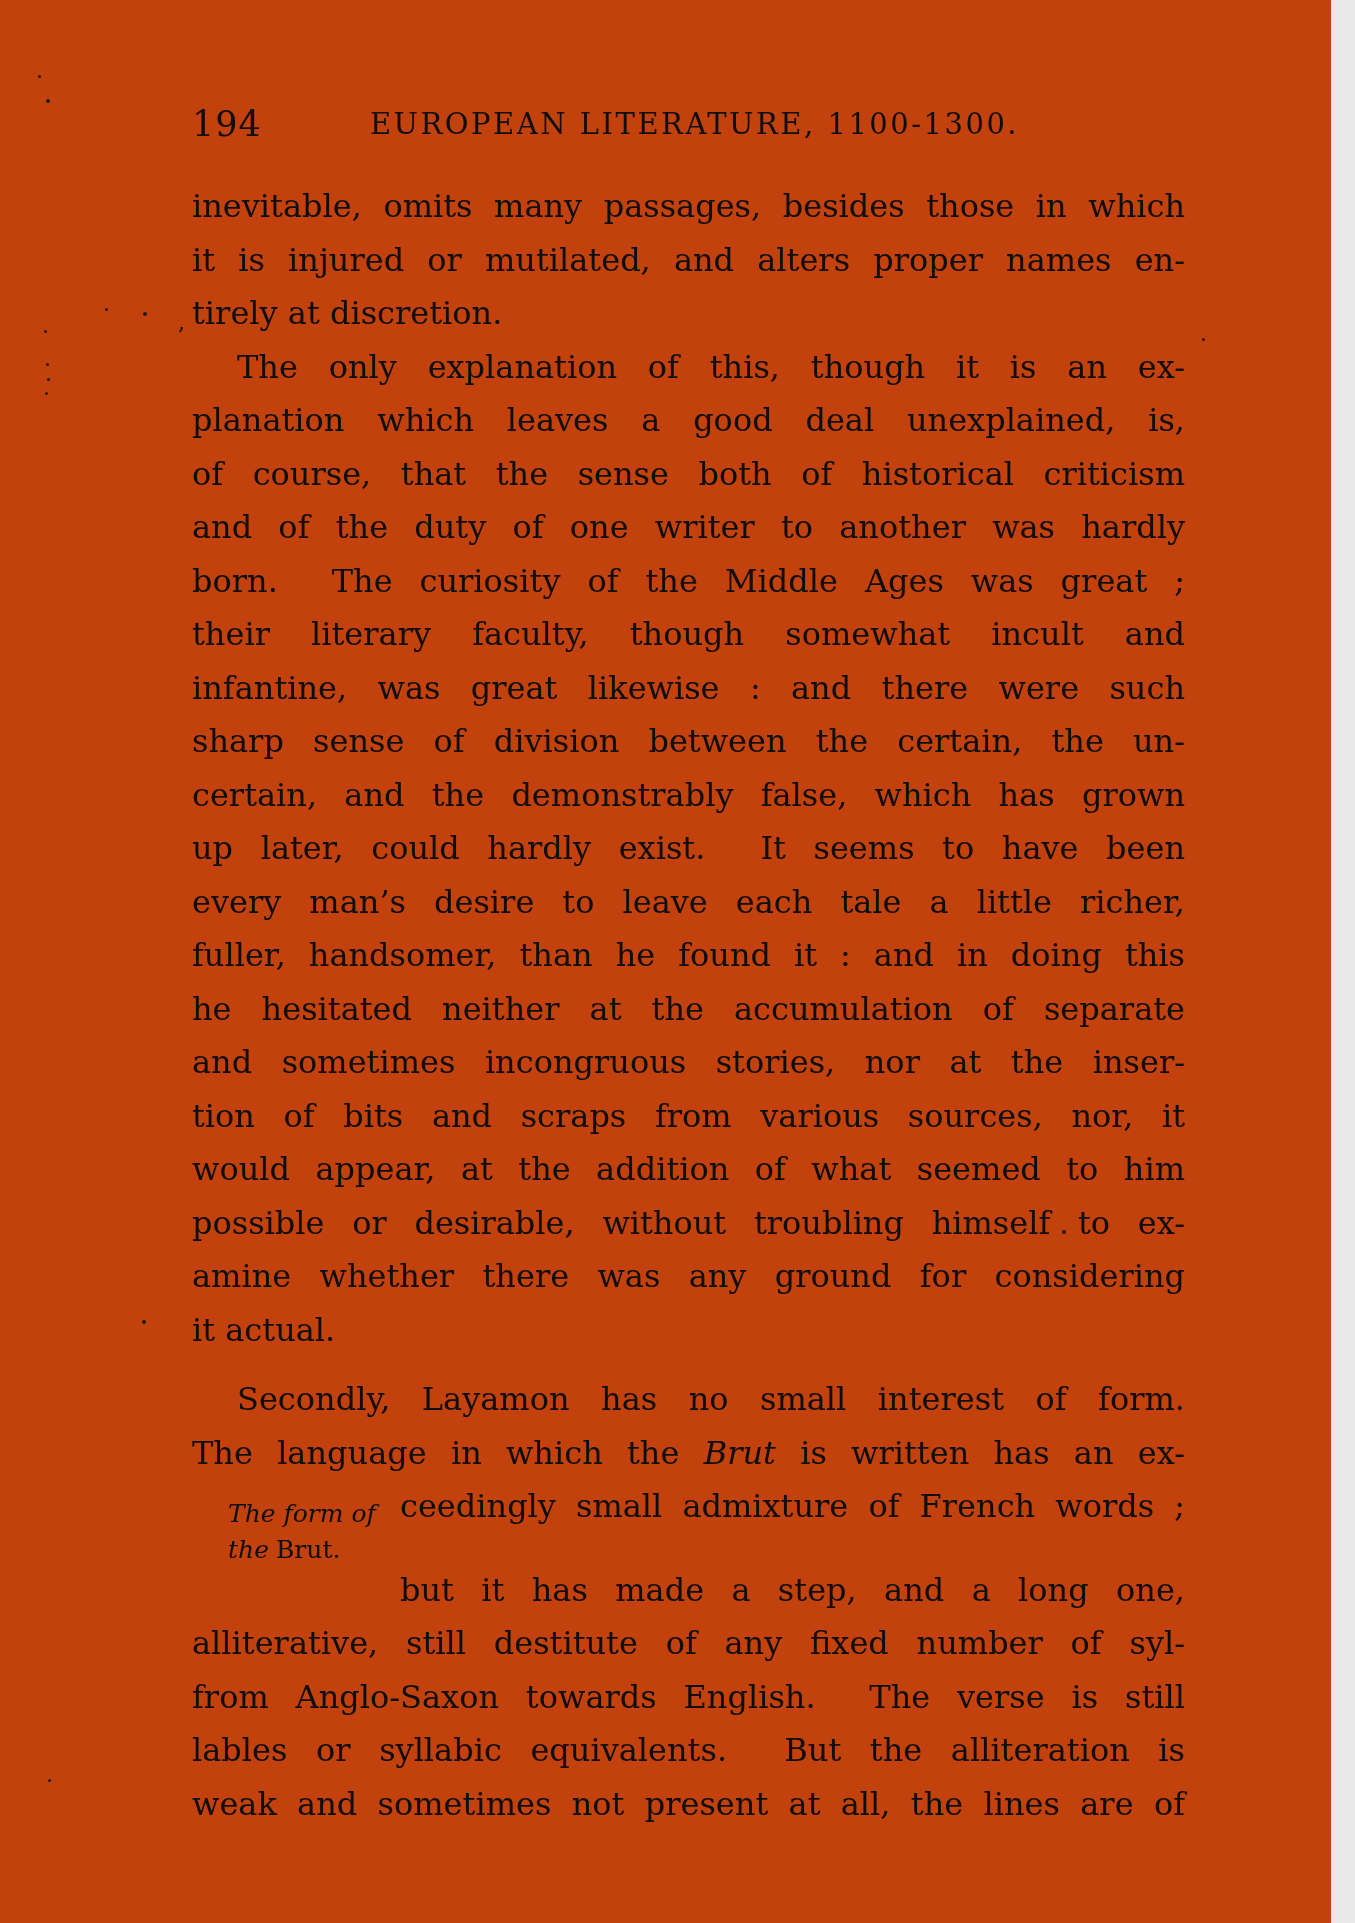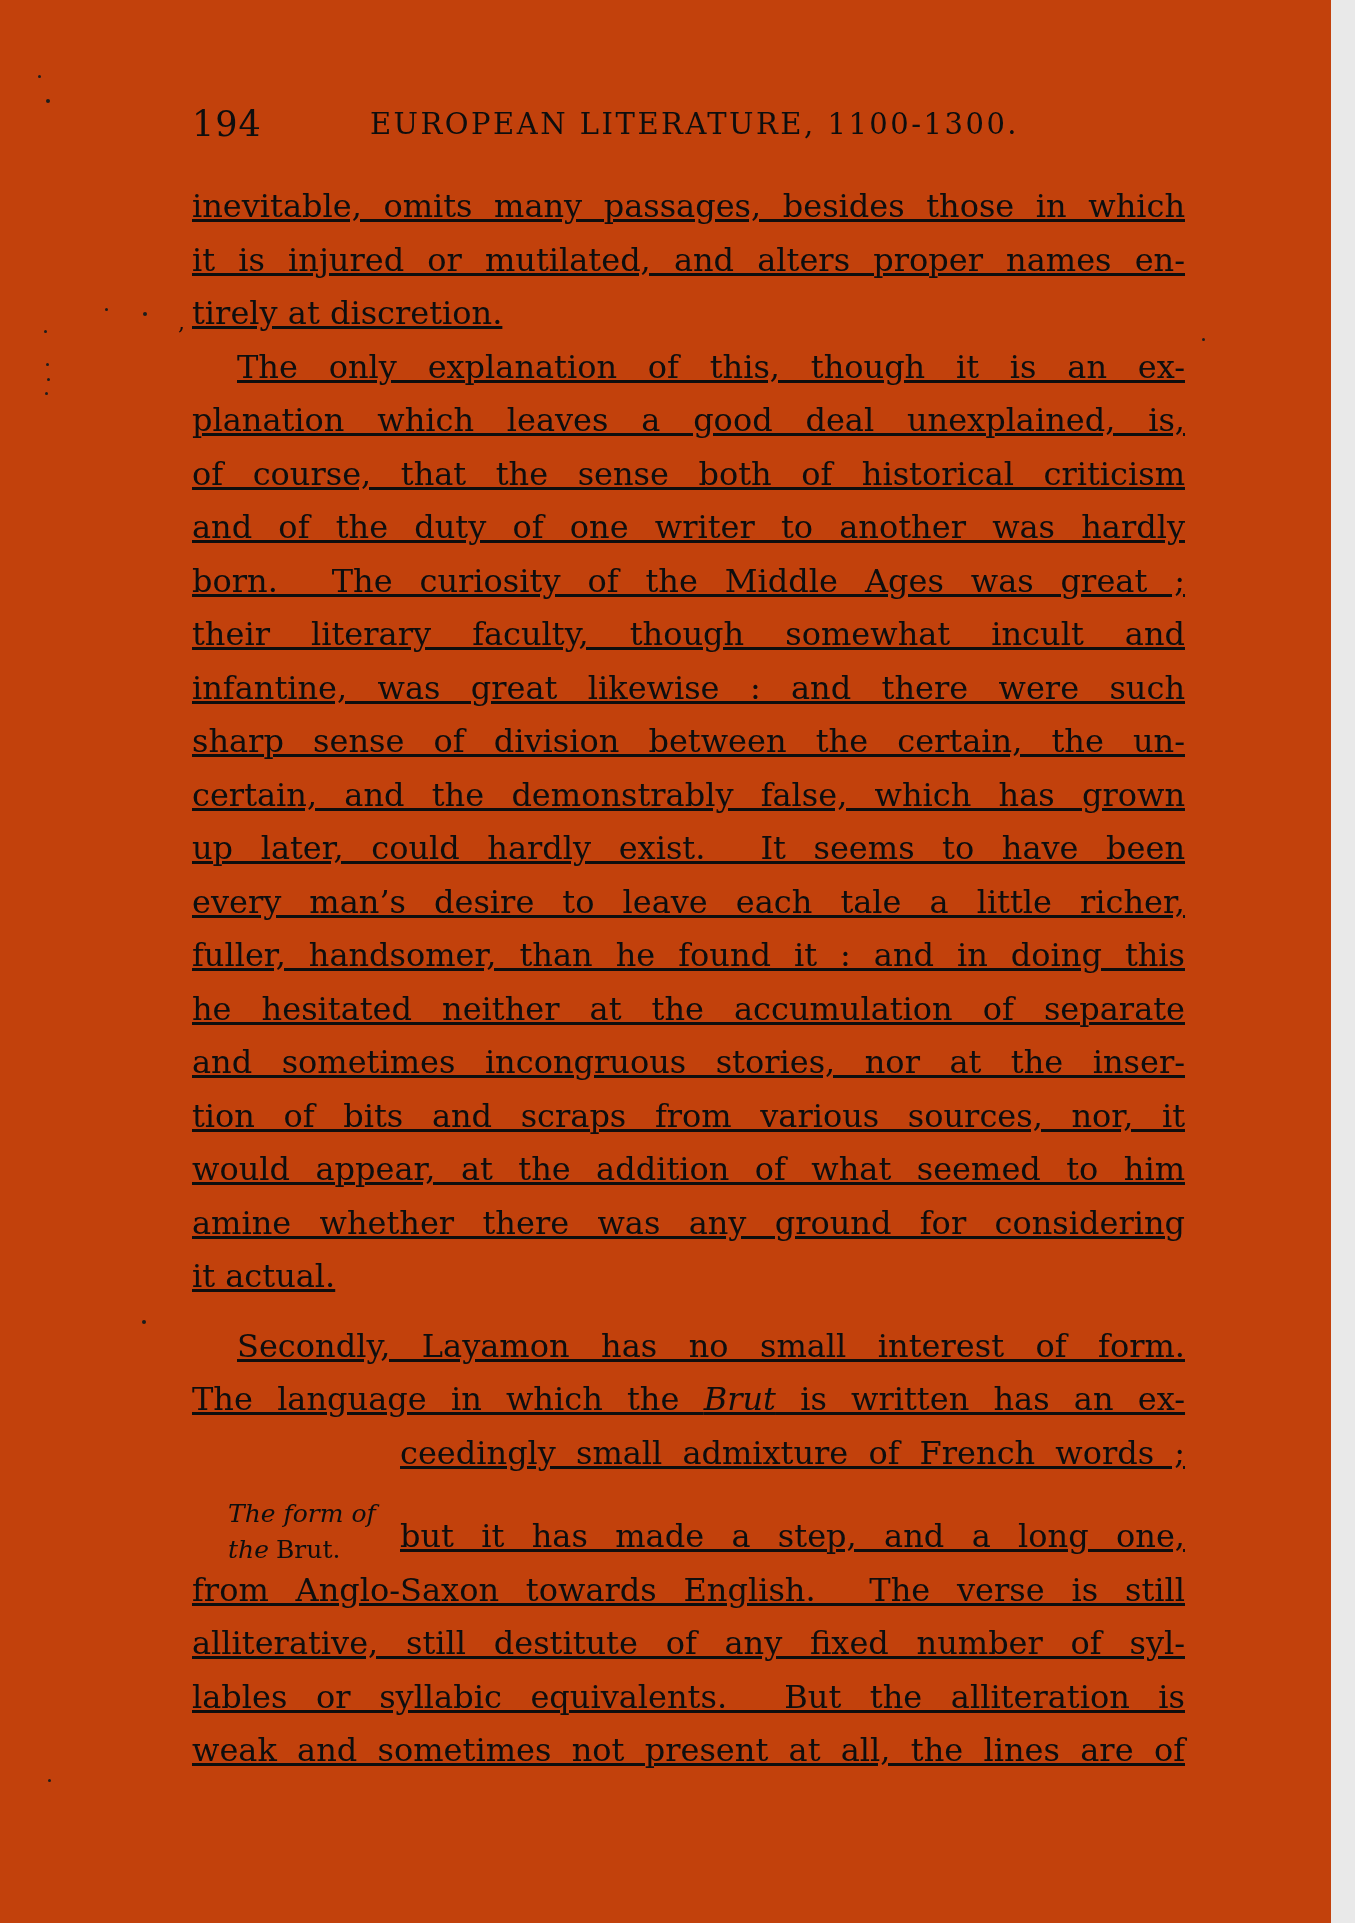--- a/index.html
+++ b/index.html
@@ -27,21 +27,21 @@
     letter-spacing:2.5px;
     white-space:nowrap;
   }
   
   .text-block{
     position:absolute;
     left:192px;top:180px;width:993px;
     font-size:32px;
     line-height:53.5px;
   }
-  .line{white-space:normal;text-decoration:underline;}
+  .line{white-space:normal;}
   .line.j{text-align:justify;text-align-last:justify;}
   .line .it{font-style:italic;}
   
   .sidenote{
     position:absolute;
     left:228px;top:1496px;width:165px;
     font-size:25px;line-height:36px;
     font-style:italic;
     text-align:left;
   }
@@ -80,28 +80,29 @@
       <div class="line j">infantine, was great likewise : and there were such</div>
       <div class="line j">sharp sense of division between the certain, the un-</div>
       <div class="line j">certain, and the demonstrably false, which has grown</div>
       <div class="line j">up later, could hardly exist.&nbsp; It seems to have been</div>
       <div class="line j">every man’s desire to leave each tale a little richer,</div>
       <div class="line j">fuller, handsomer, than he found it : and in doing this</div>
       <div class="line j">he hesitated neither at the accumulation of separate</div>
       <div class="line j">and sometimes incongruous stories, nor at the inser-</div>
       <div class="line j">tion of bits and scraps from various sources, nor, it</div>
       <div class="line j">would appear, at the addition of what seemed to him</div>
+      <div class="line j">possible or desirable, without troubling himself to ex-</div>
       <div class="line j">amine whether there was any ground for considering</div>
       <div class="line">it actual.</div>
       <div class="line j" style="padding-left: 45px; margin-top: 16px;">Secondly, Layamon has no small interest of form.</div>
       <div class="line j"><span>The language in which the </span><span class="it">Brut</span><span> is written has an ex-</span></div>
       <div class="line j" style="padding-left: 208px;">ceedingly small admixture of French words ;</div>
       <div class="line j" style="padding-left: 208px; margin-top: 30px;">but it has made a step, and a long one,</div>
+      <div class="line j">alliterative, still destitute of any fixed number of syl-</div>
       <div class="line j">from Anglo-Saxon towards English.&nbsp; The verse is still</div>
-      <div class="line j">alliterative, still destitute of any fixed number of syl-</div>
       <div class="line j">lables or syllabic equivalents.&nbsp; But the alliteration is</div>
       <div class="line j">weak and sometimes not present at all, the lines are of</div>
     </div>
 
   <div class="sidenote">
     <div>
       <span>The form of</span>
     </div>
     <div>
       <span>the</span><span class="roman">Brut.</span>

